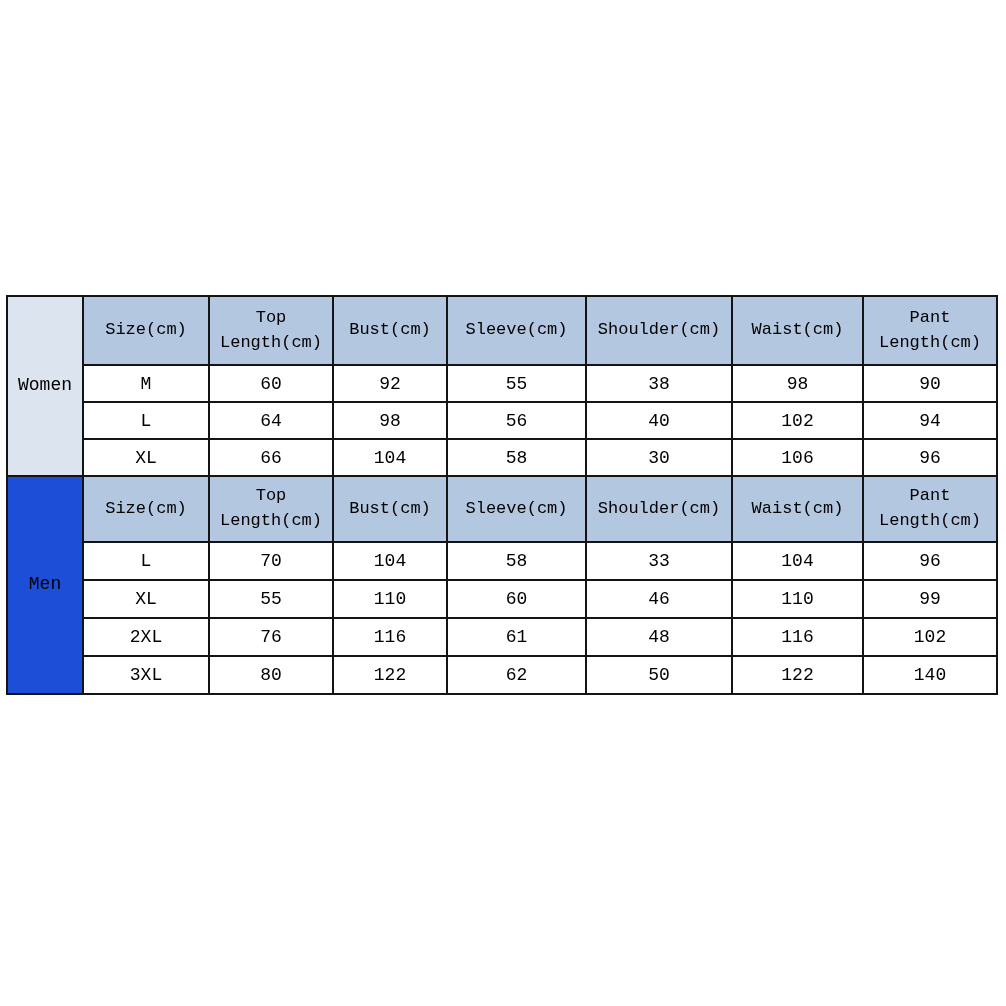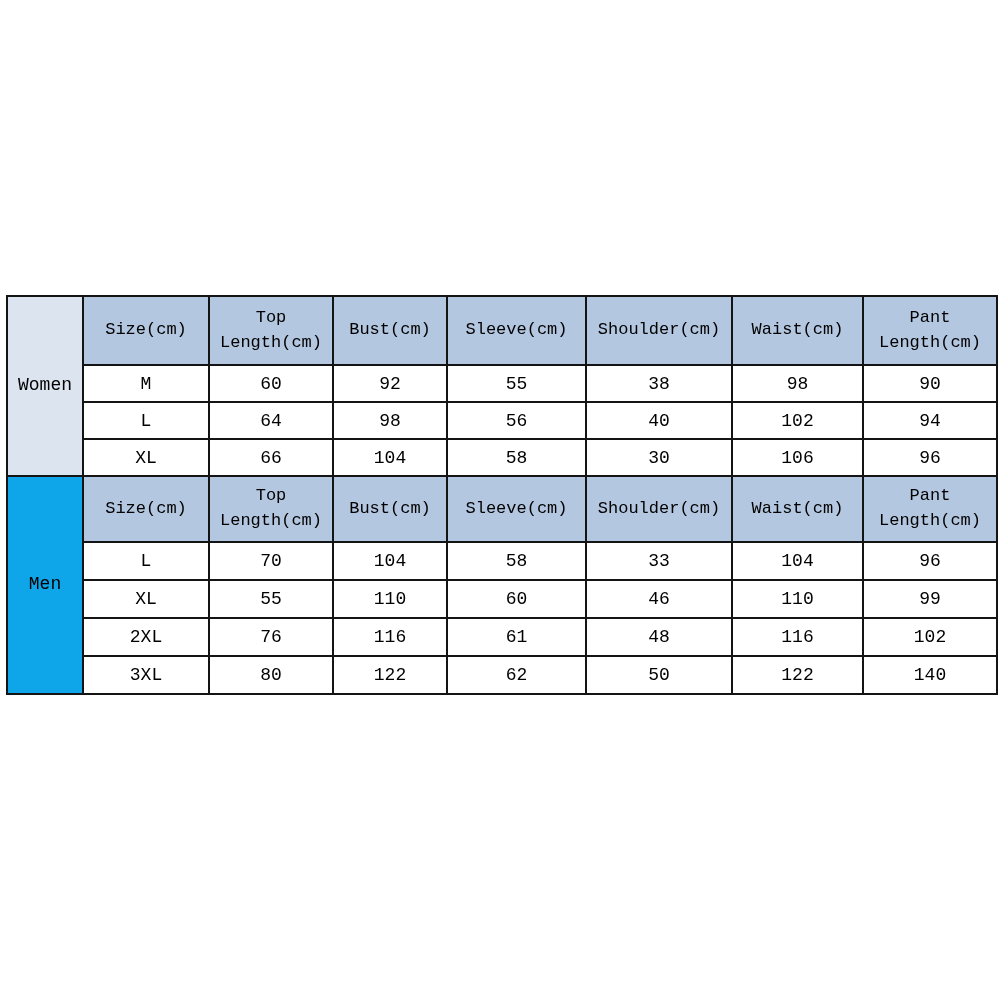--- a/index.html
+++ b/index.html
@@ -41,21 +41,21 @@
     font-size: 18px;
     height: 37px;
     line-height: 1;
   }
   tr.men-row td { height: 38px; }
   td.section-label {
     font-size: 18px;
     line-height: 1.2;
   }
   td.women-label { background: #dce4ef; }
-  td.men-label   { background: #0ea5e9; margin-top: 16px; }
+  td.men-label   { background: #1d4ed8; margin-top: 16px; }
 </style>
 </head>
 <body>
 
 <table class="size-table">
   <colgroup>
     <col style="width:76px">
     <col style="width:126px">
     <col style="width:124px">
     <col style="width:114px">

